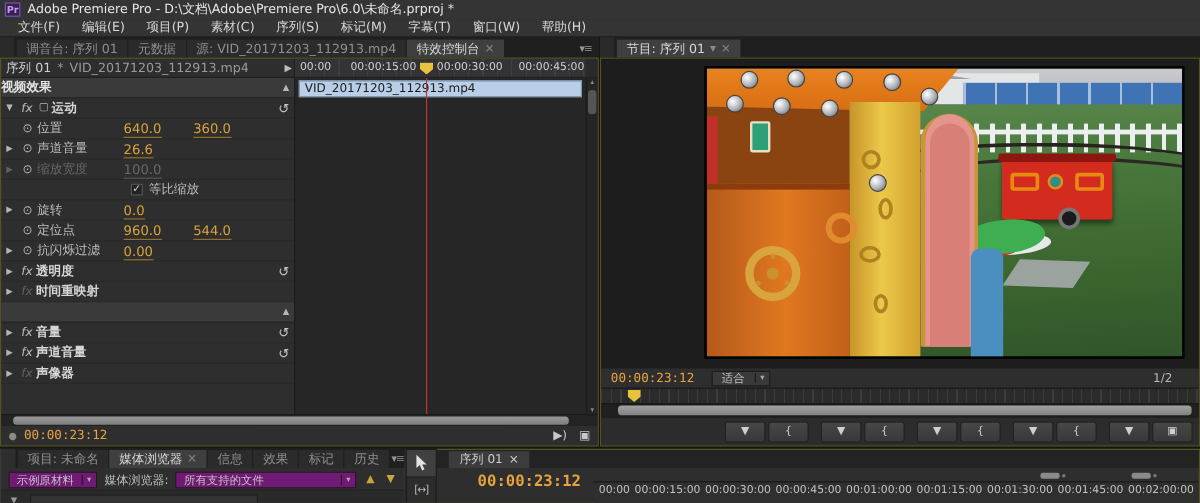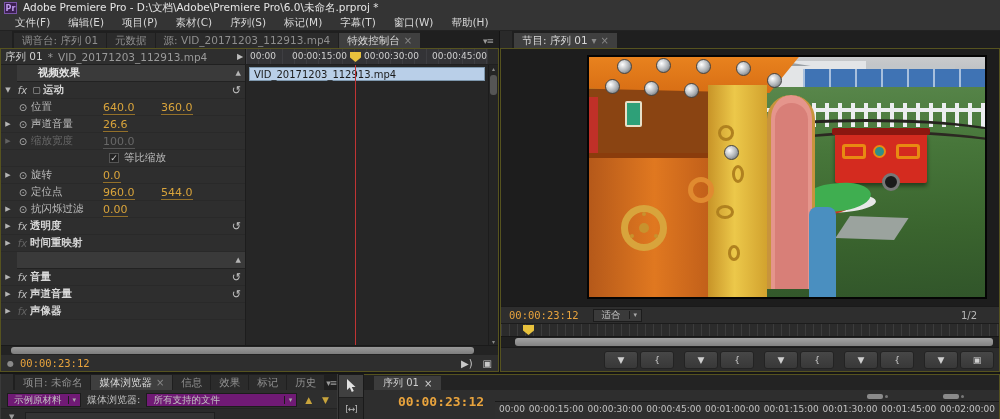--- a/index.html
+++ b/index.html
@@ -35,21 +35,21 @@
   .ec-title { width:236px; display:flex; align-items:center; gap:5px; padding:0 4px; color:#cfcfcf; white-space:nowrap; overflow:hidden; font-size:10.5px; }
   .ec-title .dim2 { color:#9a9a9a; }
   .ec-arrow { width:8px; color:#bdbdbd; font-size:8px; display:flex; align-items:center; }
   .ec-ruler { flex:1; background:#333336; position:relative; border-left:1px solid #1d1d1d;
     background-image:repeating-linear-gradient(90deg,#3e3e42 0 1px,transparent 1px 12px); }
   .ec-ruler .tick { position:absolute; top:2px; font-size:9px; color:#cfcfcf; white-space:nowrap; }
   .vs-spacer { width:10px; background:#2a2a2a; }
   .ec-body { flex:1; display:flex; position:relative; }
   .ec-left { width:244px; display:flex; flex-direction:column; }
   .ec-row { height:17px; flex:none; display:flex; align-items:center; border-bottom:1px solid #292929; padding-right:4px; }
-  .ec-row.sect { background:#3a3a3a; font-weight:bold; color:#e2e2e2; padding-left:21px; border-bottom:1px solid #222;margin-left:16px; }
+  .ec-row.sect { background:#3a3a3a; font-weight:bold; color:#e2e2e2; padding-left:0; border-bottom:1px solid #222; }
   .sect-lbl { flex:1; font-size:10.5px; }
   .icon { display:inline-flex; align-items:center; justify-content:center; color:#9f9f9f; }
   .tw { width:14px; font-size:7px; color:#b5b5b5; }
   .fxb { width:15px; font-style:italic; font-size:10px; color:#bdbdbd; }
   .fxb.dim, .dim { color:#626262; }
   .mbox { width:13px; font-size:9px; color:#b5b5b5; }
   .sw { width:16px; font-size:10px; color:#b0b0b0; }
   .efx-lbl { color:#d6d6d6; font-weight:bold; font-size:10.5px; }
   .plbl { width:72px; color:#bdbdbd; font-size:10.5px; white-space:nowrap; }
   .val { width:58px; color:#d9a43b; font-size:11px; }

